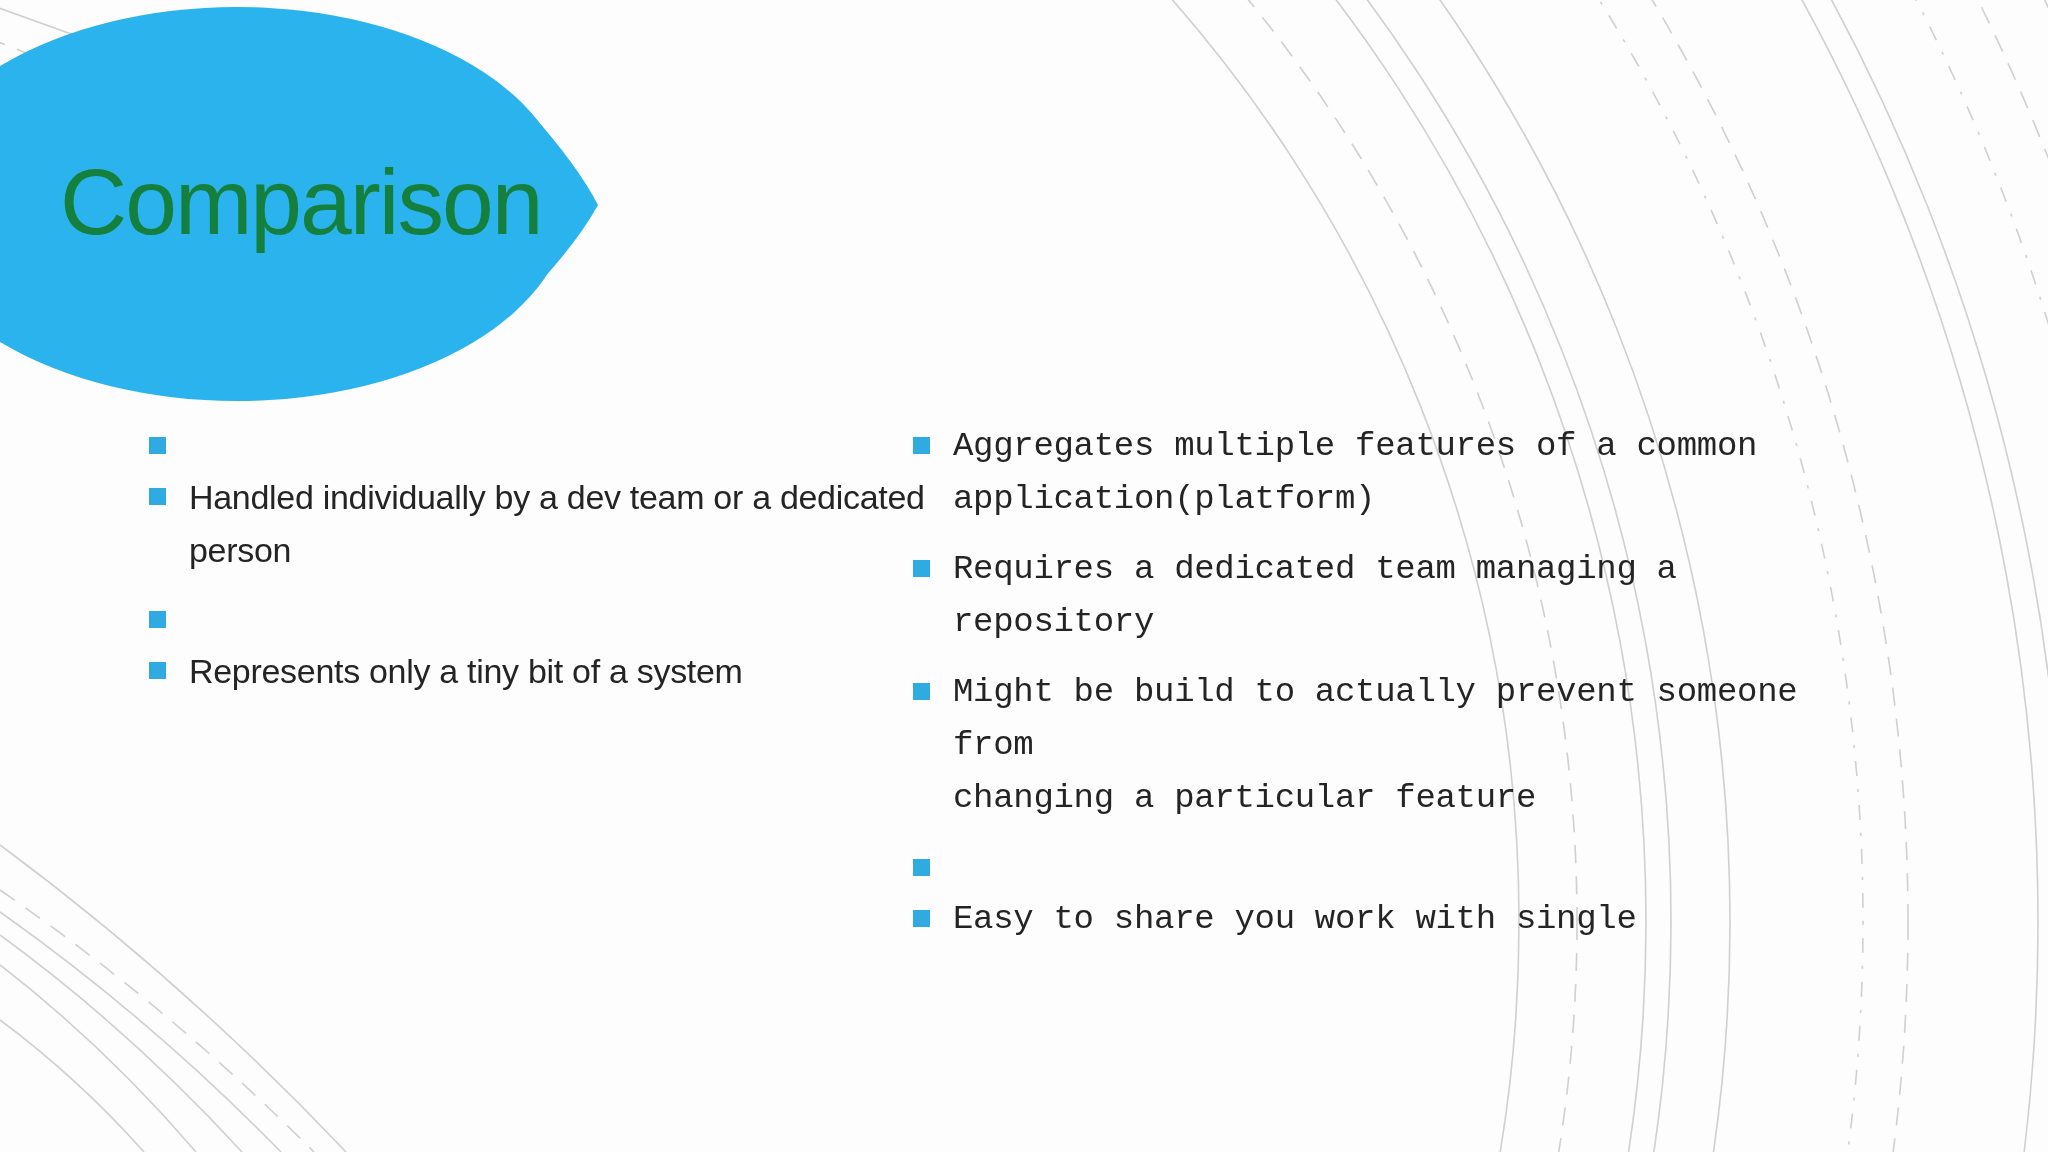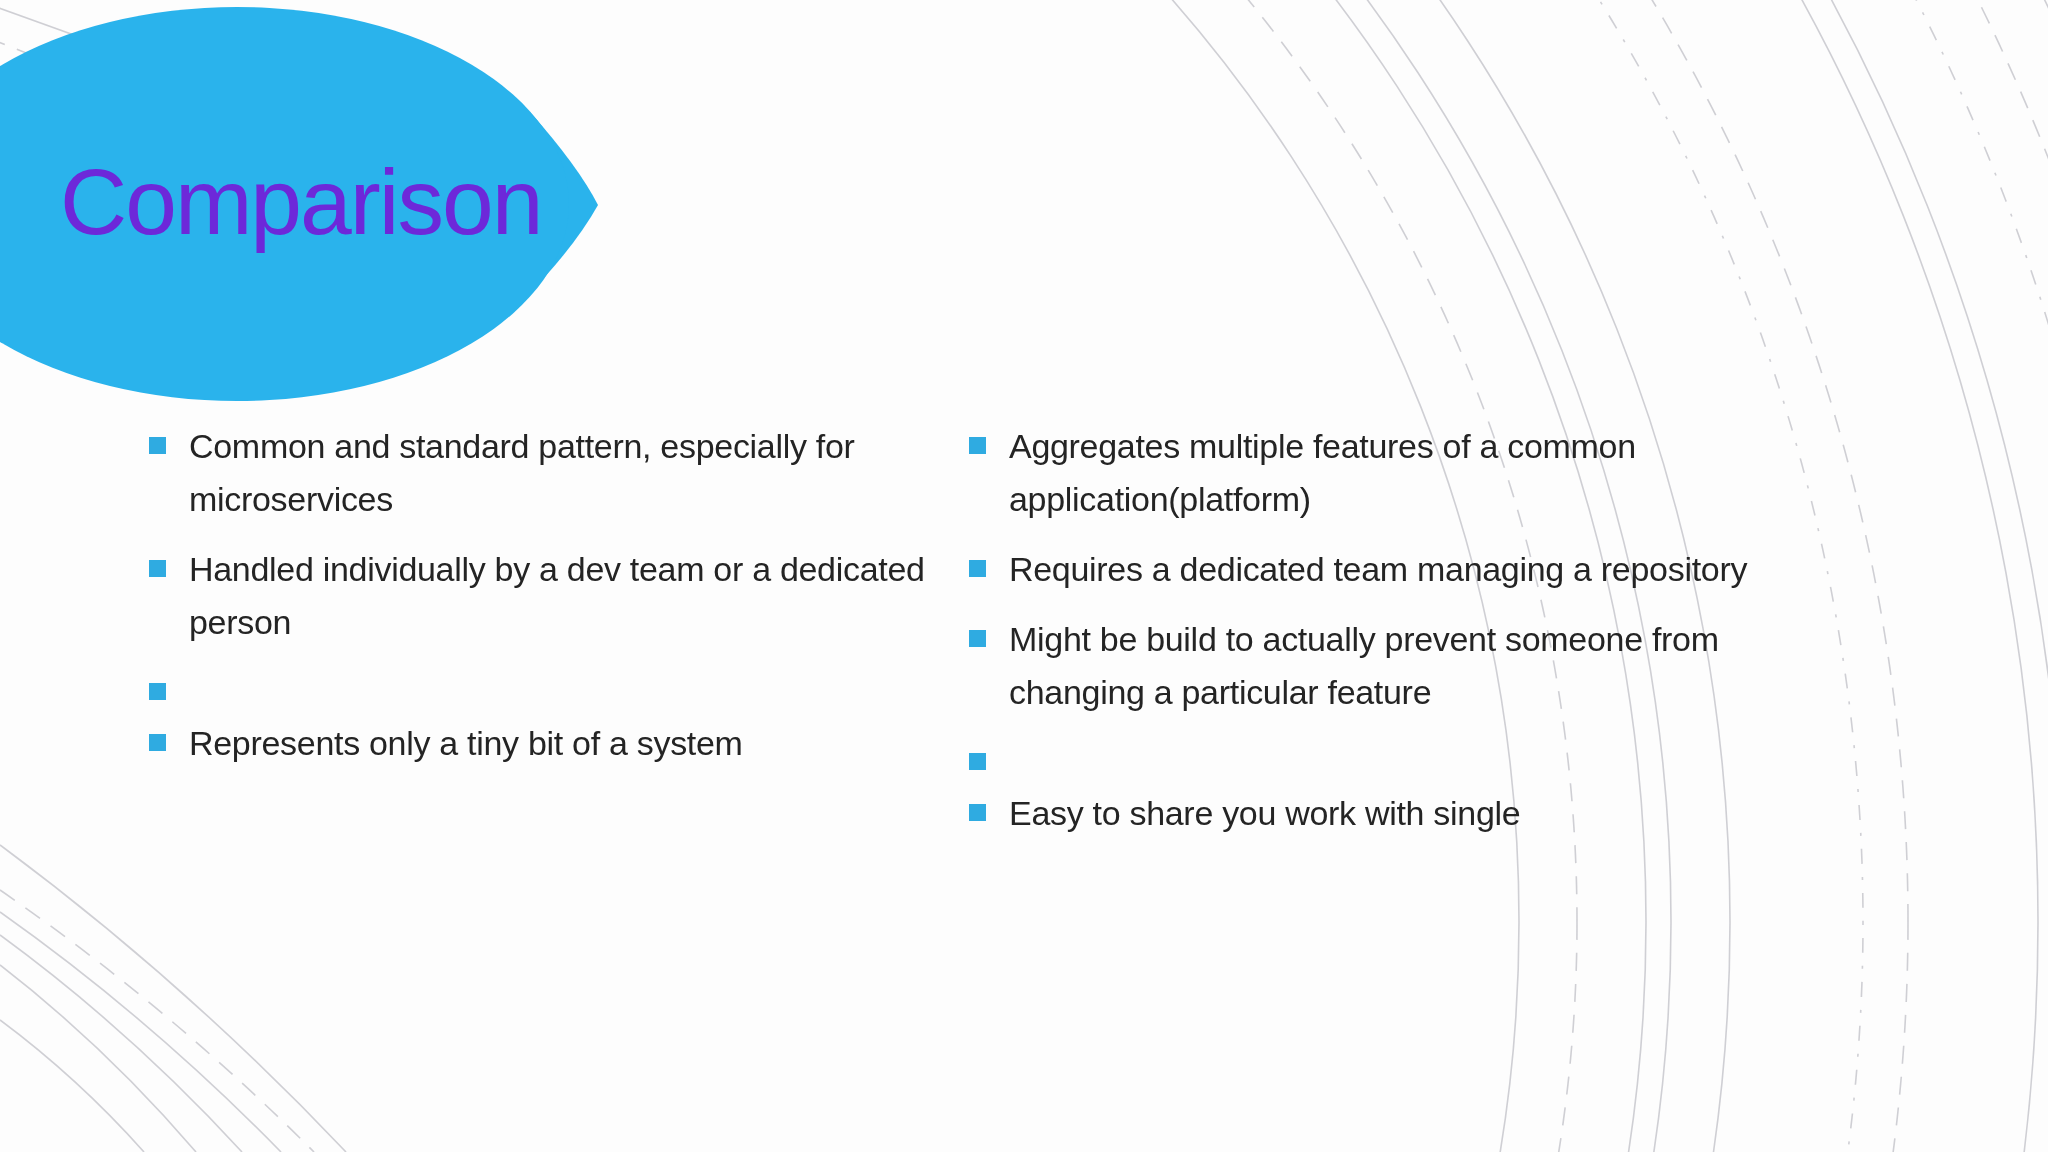--- a/index.html
+++ b/index.html
@@ -26,31 +26,31 @@
   .arc.dashed   { stroke-dasharray: 18 13; }
   .arc.dashdot  { stroke-dasharray: 3 13 15 13; }
   .slide-title {
     position: absolute;
     left: 60px;
     top: 150px;
     font-size: 93px;
     line-height: 104px;
     letter-spacing: -2px;
     font-weight: 400;
-    color: #6d28d9;
+    color: #15803d;
     white-space: nowrap;
   }
   ul.bullets {
     position: absolute;
     margin: 0; padding: 0;
     list-style: none;
     width: 900px;
   }
   ul.bullets.left-col  { left: 149px; top: 420px; }
-  ul.bullets.right-col { left: 969px; top: 420px; }
+  ul.bullets.right-col { left: 913px; top: 420px; font-family: Liberation Mono, monospace; }
   ul.bullets li {
     display: flex;
     align-items: flex-start;
     margin: 0 0 17px 0;
   }
   .bullet-square {
     flex: 0 0 auto;
     width: 17px; height: 17px;
     margin: 17px 23px 0 0;
     background: #2fabe1;
@@ -103,22 +103,20 @@
       <path d="M 530 112 Q 578 166 598 205 Q 574 248 525 298 L 505 205 Z"></path>
       <ellipse cx="237" cy="204" rx="332" ry="197"></ellipse>
     </g>
   </svg>
 
   <div class="slide-title">Comparison</div>
 
   <ul class="bullets left-col">
     <li>
       <span class="bullet-square"></span>
-      <span class="bullet-text">Common and standard pattern, especially for
-microservices</span>
     </li>
     <li>
       <span class="bullet-square"></span>
       <span class="bullet-text">Handled individually by a dev team or a dedicated
 person</span>
     </li>
     <li>
       <span class="bullet-square"></span>
     </li>
     <li>

